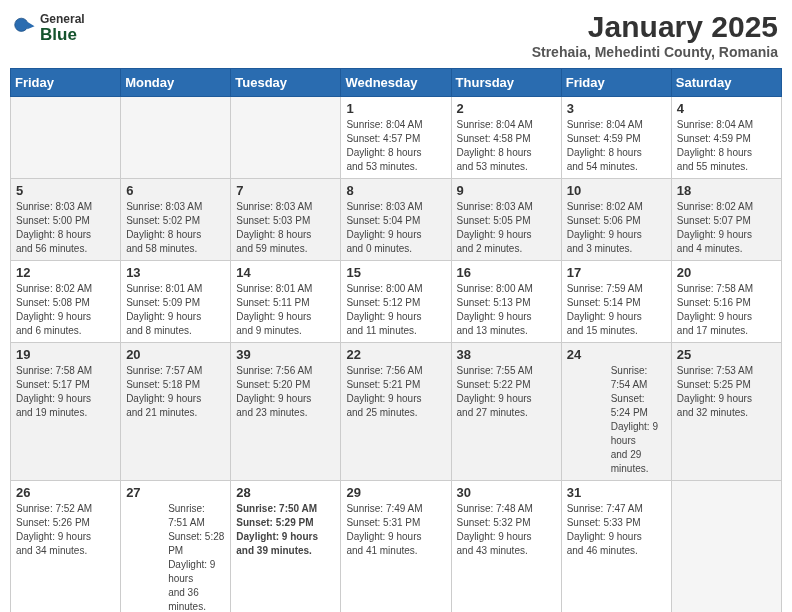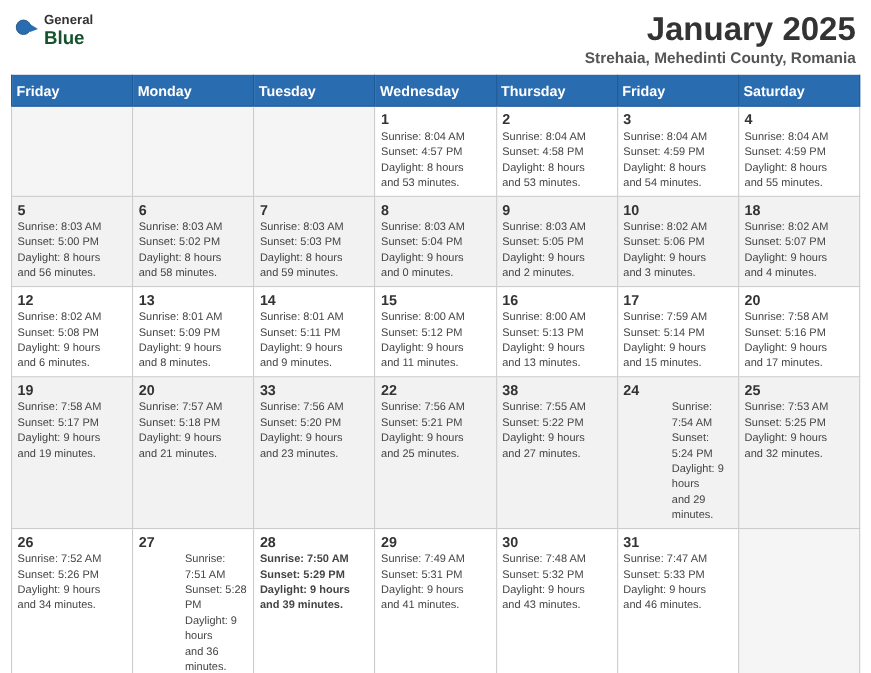--- a/index.html
+++ b/index.html
@@ -267,21 +267,21 @@
 and 19 minutes.</div>
         </td>
         <td>
           <div class="day-number">20</div>
           <div class="day-info" style="white-space: pre-line;">Sunrise: 7:57 AM
 Sunset: 5:18 PM
 Daylight: 9 hours
 and 21 minutes.</div>
         </td>
         <td>
-          <div class="day-number">33</div>
+          <div class="day-number">39</div>
           <div class="day-info" style="white-space: pre-line;">Sunrise: 7:56 AM
 Sunset: 5:20 PM
 Daylight: 9 hours
 and 23 minutes.</div>
         </td>
         <td>
           <div class="day-number">22</div>
           <div class="day-info" style="white-space: pre-line;">Sunrise: 7:56 AM
 Sunset: 5:21 PM
 Daylight: 9 hours

